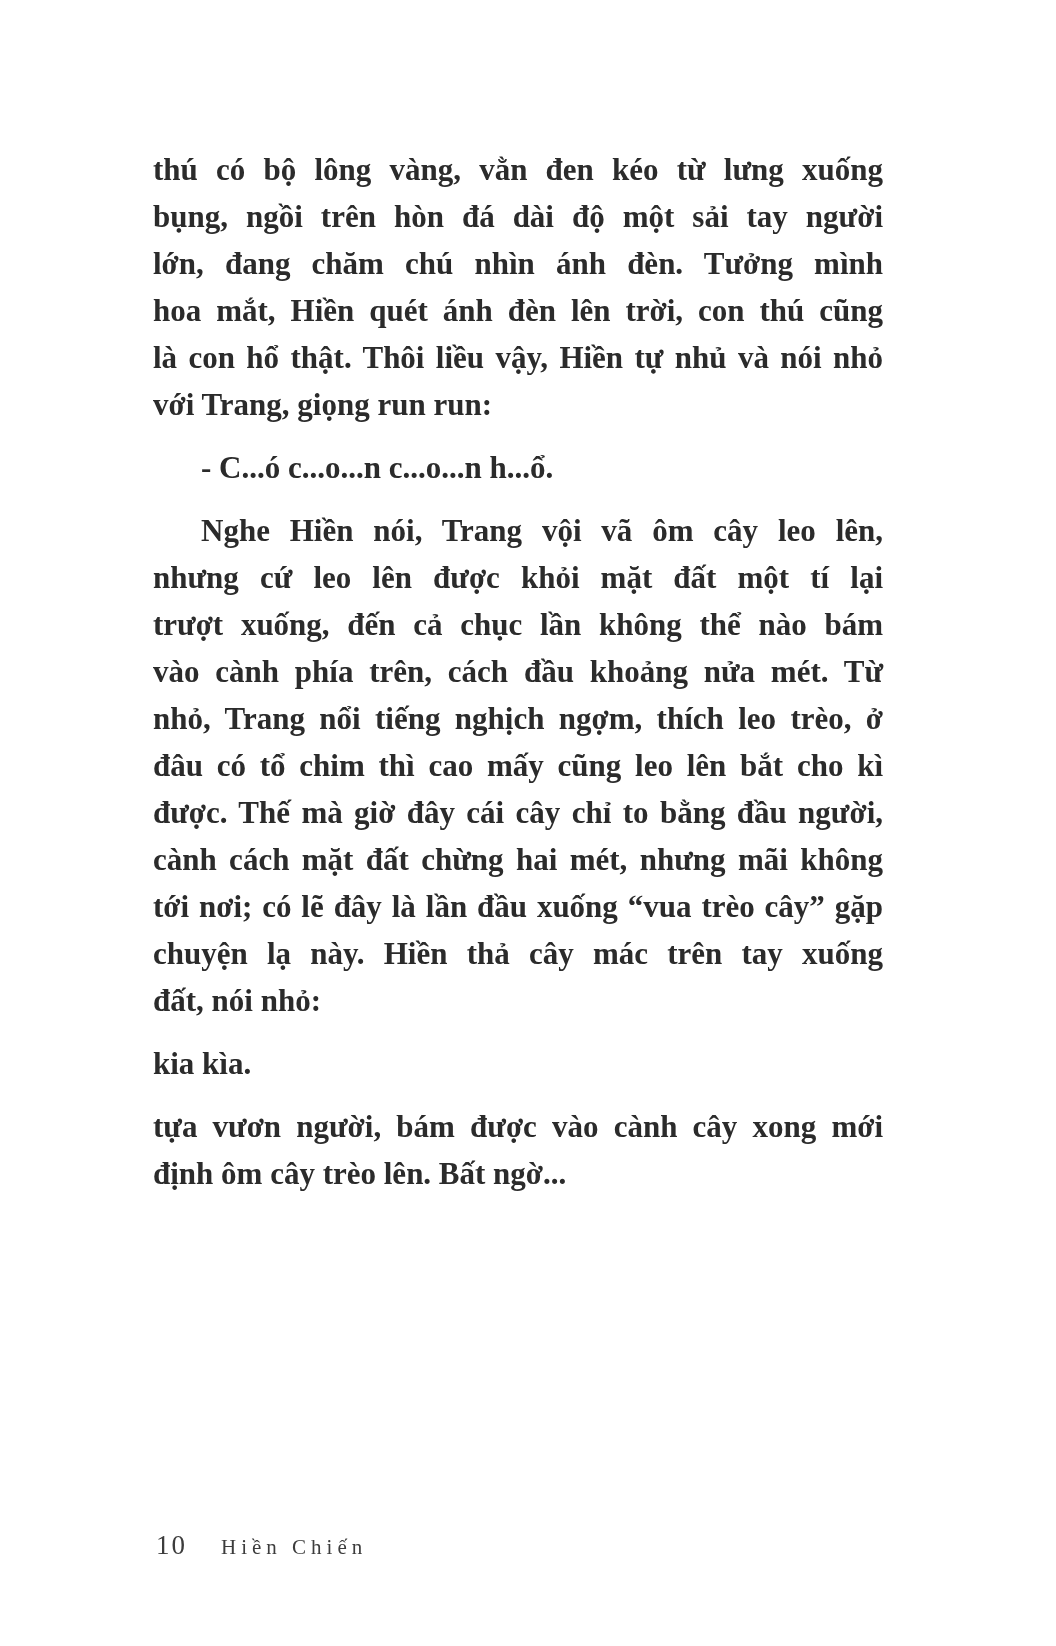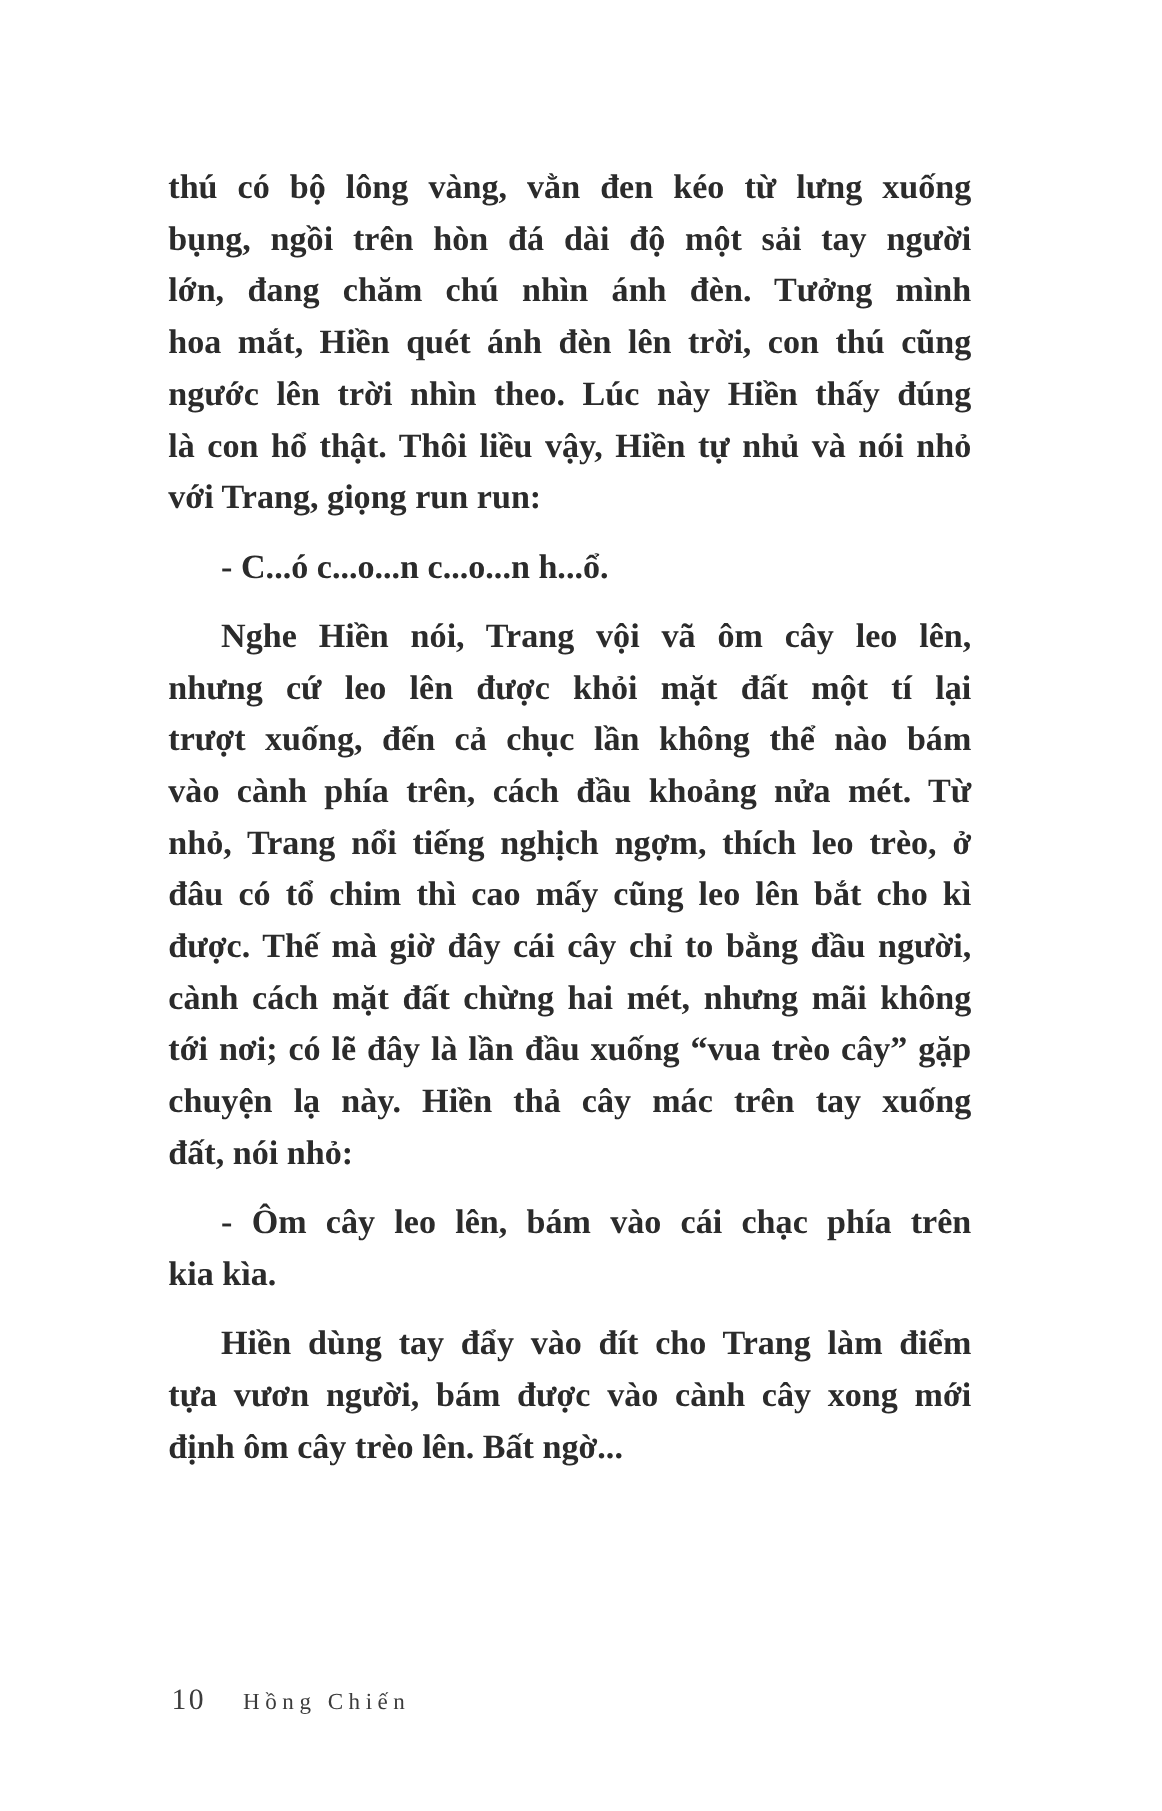--- a/index.html
+++ b/index.html
@@ -59,46 +59,43 @@
 </style>
 </head>
 <body>
 
 <main class="text-block">
     <div class="paragraph">
       <div class="line">thú có bộ lông vàng, vằn đen kéo từ lưng xuống</div>
       <div class="line">bụng, ngồi trên hòn đá dài độ một sải tay người</div>
       <div class="line">lớn, đang chăm chú nhìn ánh đèn. Tưởng mình</div>
       <div class="line">hoa mắt, Hiền quét ánh đèn lên trời, con thú cũng</div>
-      <div class="line">ngước lên trời nhìn theo. Lúc này Hiền thấy đúng</div>
       <div class="line">là con hổ thật. Thôi liều vậy, Hiền tự nhủ và nói nhỏ</div>
       <div class="line last">với Trang, giọng run run:</div>
     </div>
     <div class="paragraph">
       <div class="line last first-indent">- C...ó c...o...n c...o...n h...ổ.</div>
     </div>
     <div class="paragraph">
       <div class="line first-indent">Nghe Hiền nói, Trang vội vã ôm cây leo lên,</div>
       <div class="line">nhưng cứ leo lên được khỏi mặt đất một tí lại</div>
       <div class="line">trượt xuống, đến cả chục lần không thể nào bám</div>
       <div class="line">vào cành phía trên, cách đầu khoảng nửa mét. Từ</div>
       <div class="line">nhỏ, Trang nổi tiếng nghịch ngợm, thích leo trèo, ở</div>
       <div class="line">đâu có tổ chim thì cao mấy cũng leo lên bắt cho kì</div>
       <div class="line">được. Thế mà giờ đây cái cây chỉ to bằng đầu người,</div>
       <div class="line">cành cách mặt đất chừng hai mét, nhưng mãi không</div>
       <div class="line">tới nơi; có lẽ đây là lần đầu xuống “vua trèo cây” gặp</div>
       <div class="line">chuyện lạ này. Hiền thả cây mác trên tay xuống</div>
       <div class="line last">đất, nói nhỏ:</div>
     </div>
     <div class="paragraph">
-      <div class="line first-indent">- Ôm cây leo lên, bám vào cái chạc phía trên</div>
       <div class="line last">kia kìa.</div>
     </div>
     <div class="paragraph">
-      <div class="line first-indent">Hiền dùng tay đẩy vào đít cho Trang làm điểm</div>
       <div class="line">tựa vươn người, bám được vào cành cây xong mới</div>
       <div class="line last">định ôm cây trèo lên. Bất ngờ...</div>
     </div>
   </main>
 
 <footer class="page-footer">
-  <span class="page-number">10</span><span class="author-name">Hồng Chiến</span>
+  <span class="page-number">10</span><span class="author-name">Hiền Chiến</span>
 </footer>
 
 </body></html>

